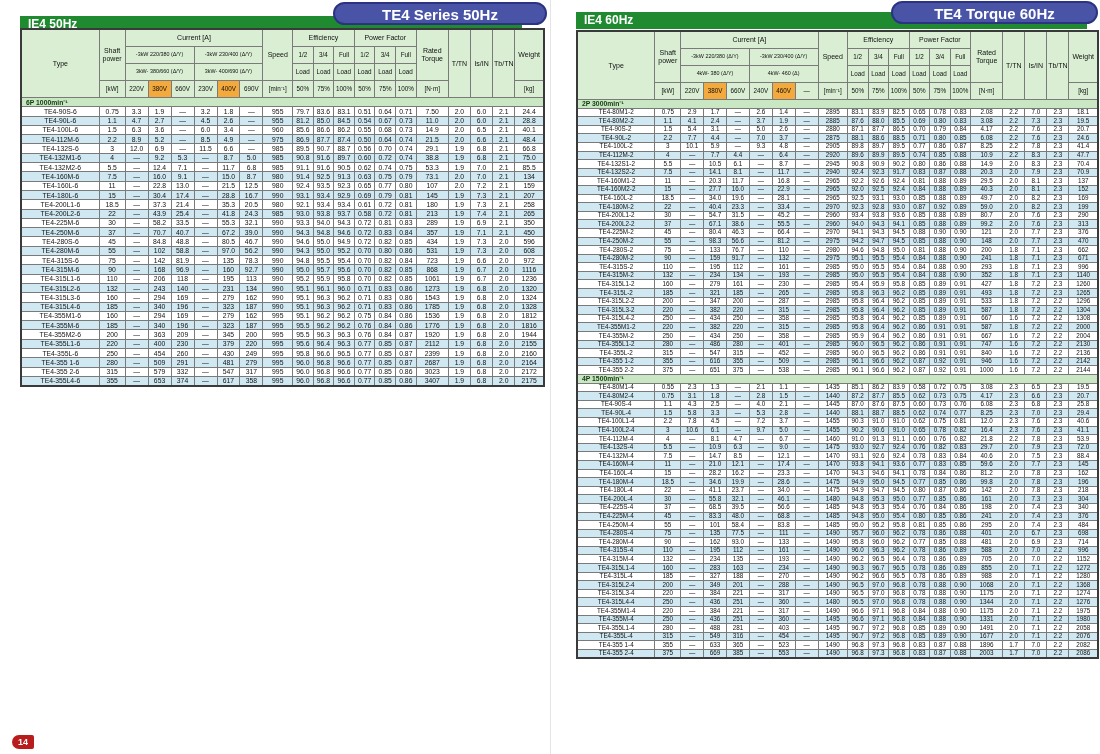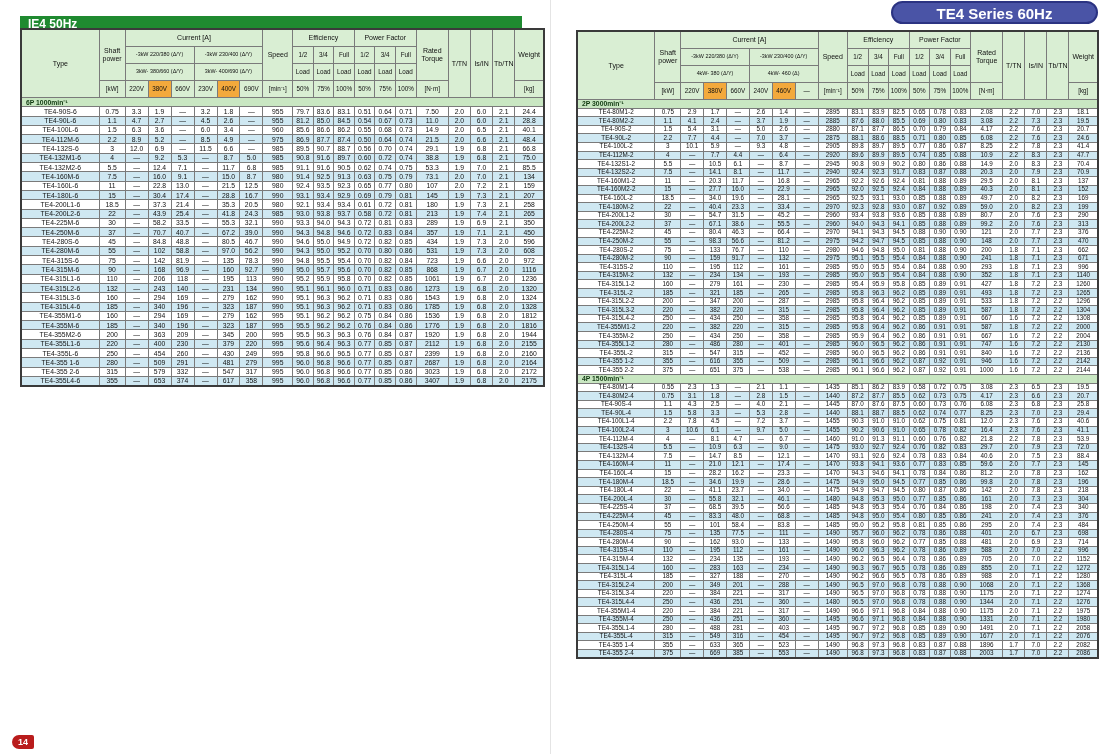--- a/index.html
+++ b/index.html
@@ -32,20 +32,21 @@
     text-align:center;line-height:14px;width:22px;height:14px;top:735px;}
   .pagenum.left{left:12px;border-radius:7px 2px 2px 7px;}
 </style>
 </head>
 <body>
 
 <div class="canvas">
 
   <div class="page page-14">
     <div class="titlebar" style="left:20px;top:16px;width:502px;height:17px;">IE4  50Hz</div>
+    <div class="pill" style="left:333px;top:2px;width:214px;height:23px;">TE4 Series 50Hz</div>
 
     <table class="spec" style="left:20px;top:28px;width:525px;">
       <colgroup>
         <col style="width:14.8%">
           <col style="width:4.9%">
         <col style="width:4.35%">
           <col style="width:4.35%">
           <col style="width:4.35%">
         <col style="width:4.35%">
           <col style="width:4.35%">
@@ -780,21 +781,22 @@
             <td>2.0</td>
             <td>2175</td>
           </tr>
         </tbody>
     </table>
 
     <div class="pagenum left">14</div>
   </div>
 
   <div class="page page-15">
-    <div class="pill" style="left:340px;top:1px;width:207px;height:23px;">TE4 Series 60Hz</div>
+    <div class="titlebar" style="left:25px;top:12px;width:511px;height:17px;">IE4  60Hz</div>
+    <div class="pill" style="left:340px;top:1px;width:207px;height:23px;">TE4 Torque 60Hz</div>
 
     <table class="spec" style="left:25px;top:30px;width:523px;">
       <colgroup>
         <col style="width:14.8%">
           <col style="width:4.9%">
         <col style="width:4.35%">
           <col style="width:4.35%">
           <col style="width:4.35%">
         <col style="width:4.35%">
           <col style="width:4.35%">

